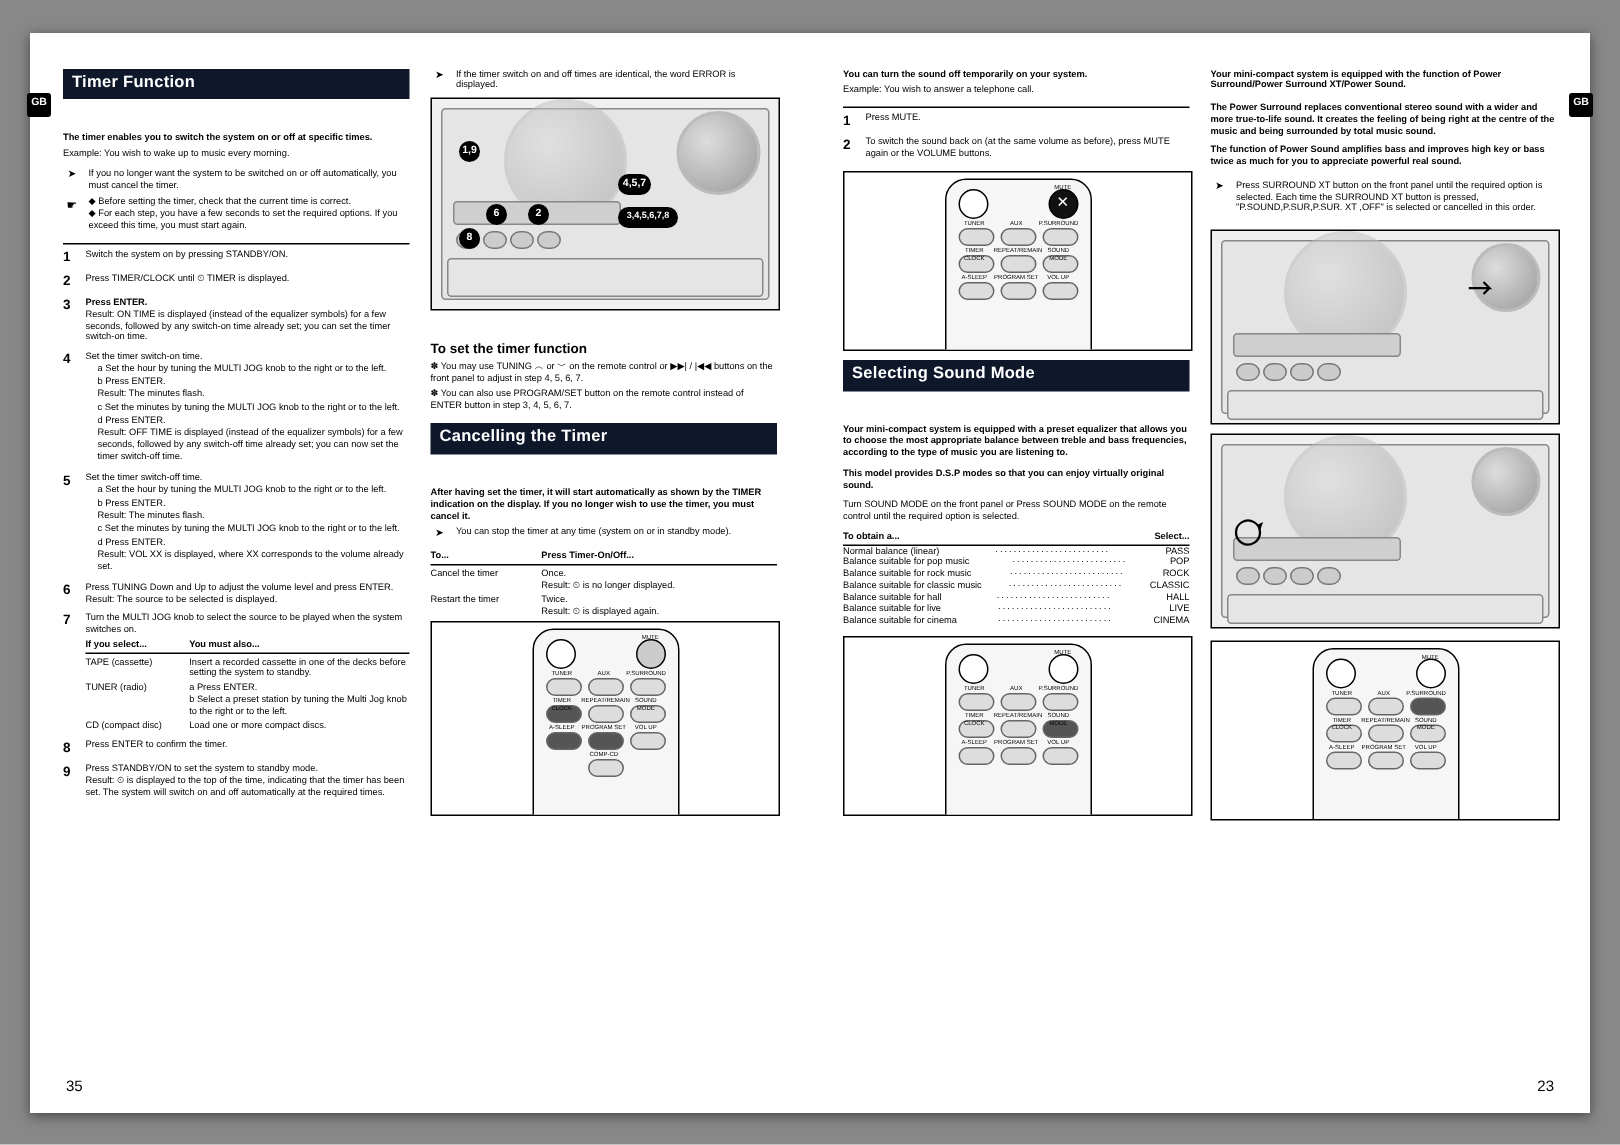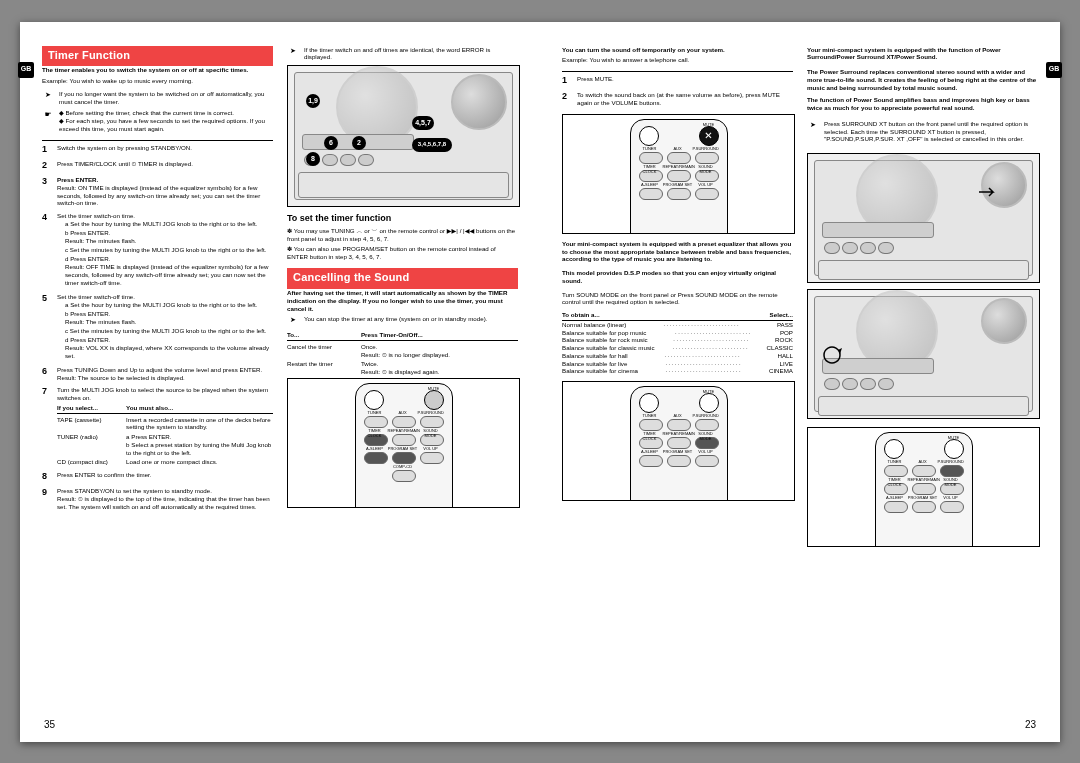--- a/index.html
+++ b/index.html
@@ -36,26 +36,26 @@
   display: flex;
   gap: 14px;
   height: calc(100% - 18px);
 }
 .col {
   width: 50%;
   display: flex;
   flex-direction: column;
 }
 .hband {
-  background: #ef4444;
+  background: #0f172a;
   color: #fff;
   font-weight: bold;
   font-size: 11px;
   padding: 3px 6px 4px 6px;
-  margin-bottom: 0;
+  margin-bottom: 22px;
   letter-spacing: 0.2px;
 }
 .intro { font-weight: bold; margin-bottom: 3px; }
 .small { font-size: 6.2px; }
 .note-row { display: flex; gap: 5px; margin-bottom: 4px; }
 .note-icon { flex: 0 0 12px; display:flex;justify-content:center;align-items:flex-start;padding-top:1px;}
 .note-text { flex: 1; }
 .step-list { margin-top: 3px; }
 .step-row { display: flex; gap: 5px; margin-bottom: 5px; }
 .step-num { flex: 0 0 10px; font-weight: bold; font-size: 9px; }
@@ -107,21 +107,21 @@
 }
 .remote .circ {
   position:absolute; width:18px;height:18px;border:1px solid #000;border-radius:50%;
   background:#fff;
 }
 .remote .rbtn {
   position:absolute; border:1px solid #666; border-radius:8px; background:#ddd; height:10px;
 }
 .remote .rbtn.dk { background:#555; }
 .remote .rlbl { position:absolute; font-size:4px; text-align:center;}
-.subhead { font-weight:bold; font-size:9px; margin:0 0 3px 0;}
+.subhead { font-weight:bold; font-size:9px; margin:14px 0 3px 0;}
 .select-table .selrow { display:flex; justify-content:space-between;}
 .select-table .selrow .mid { flex:1; text-align:center; letter-spacing:1px; overflow:hidden;}
 .page-num {
   position:absolute; bottom:10px; font-size:10px; font-weight:normal;
 }
 .page-left .page-num { left: 24px; }
 .page-right .page-num { right: 24px; }
 .gb {
   position:absolute; width:16px;height:16px; background:#000; color:#fff;
   font-size:7px; font-weight:bold; display:flex;align-items:center;justify-content:center;
@@ -258,21 +258,21 @@
             <div class="callout" style="left:30px;top:64px;">6</div>
             <div class="callout" style="left:58px;top:64px;">2</div>
             <div class="callout" style="left:118px;top:44px;width:22px;border-radius:8px;">4,5,7</div>
             <div class="callout" style="left:118px;top:66px;width:40px;border-radius:8px;font-size:6px;">3,4,5,6,7,8</div>
           </div>
         </div>
         <div class="subhead">To set the timer function</div>
         <div style="margin-bottom:2px;">✽ <span>You may use TUNING ︿ or ﹀ on the remote control or ▶▶| / |◀◀ buttons on the front panel to adjust in step 4, 5, 6, 7.</span></div>
         <div style="margin-bottom:8px;">✽ <span>You can also use PROGRAM/SET button on the remote control instead of ENTER button in step 3, 4, 5, 6, 7.</span></div>
 
-        <div class="hband">Cancelling the Sound</div>
+        <div class="hband">Cancelling the Timer</div>
         <div class="intro">After having set the timer, it will start automatically as shown by the TIMER indication on the display. If you no longer wish to use the timer, you must cancel it.</div>
         <div class="note-row">
           <div class="note-icon arrow-icon"></div>
           <div class="note-text">You can stop the timer at any time (system on or in standby mode).</div>
         </div>
         <div class="table2">
           <div class="table2-head">
               <div class="tc1">To...</div>
               <div class="tc2">Press Timer-On/Off...</div>
             </div>
@@ -354,20 +354,21 @@
             <div class="rlbl" style="left:62px;top:44px;width:26px;">SOUND MODE</div>
             <div class="rbtn" style="left:8px;top:68px;width:22px;"></div>
             <div class="rlbl" style="left:8px;top:62px;width:22px;">A-SLEEP</div>
             <div class="rbtn" style="left:36px;top:68px;width:22px;"></div>
             <div class="rlbl" style="left:32px;top:62px;width:30px;">PROGRAM SET</div>
             <div class="rbtn" style="left:64px;top:68px;width:22px;"></div>
             <div class="rlbl" style="left:64px;top:62px;width:22px;">VOL UP</div>
           </div>
         </div>
 
+        <div class="hband">Selecting Sound Mode</div>
         <div class="intro">Your mini-compact system is equipped with a preset equalizer that allows you to choose the most appropriate balance between treble and bass frequencies, according to the type of music you are listening to.</div>
         <div class="intro" style="margin-top:3px;">This model provides D.S.P modes so that you can enjoy virtually original sound.</div>
         <div style="margin:3px 0;">Turn SOUND MODE on the front panel or Press SOUND MODE on the remote control until the required option is selected.</div>
         <div class="table2 select-table">
           <div class="table2-head">
               <div class="tc1" style="width:60%;">To obtain a...</div>
               <div style="width:40%;text-align:right;">Select...</div>
             </div>
           <div class="selrow">
               <span>Normal balance (linear)</span>

